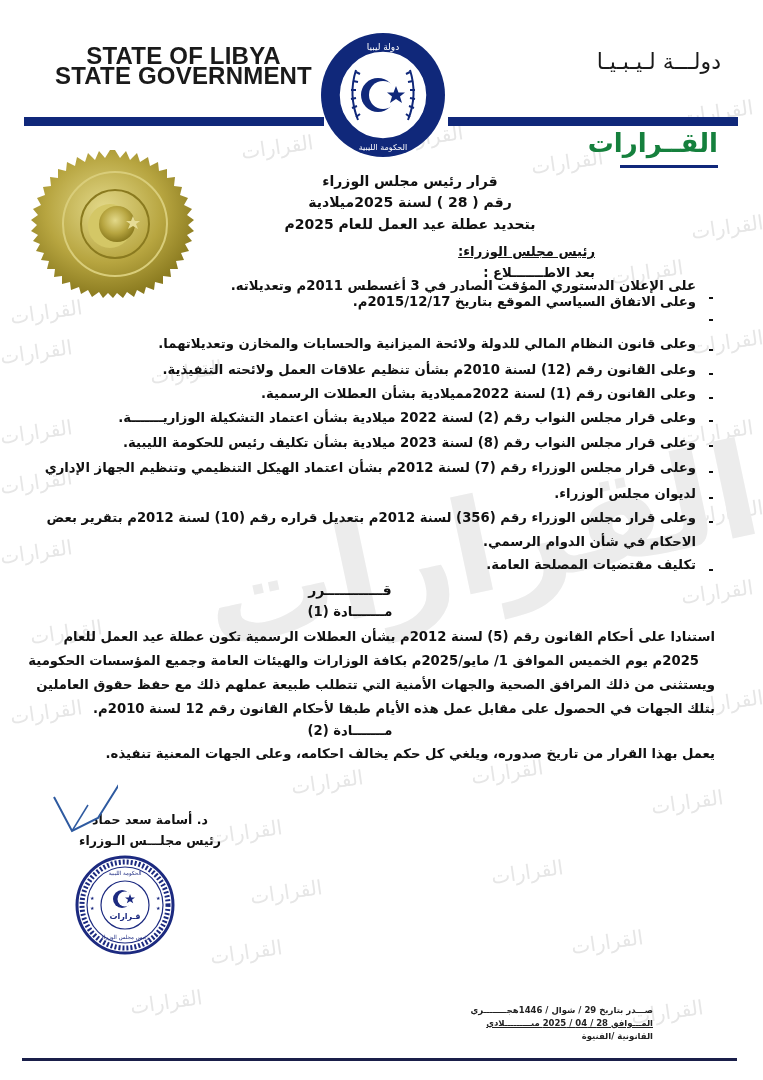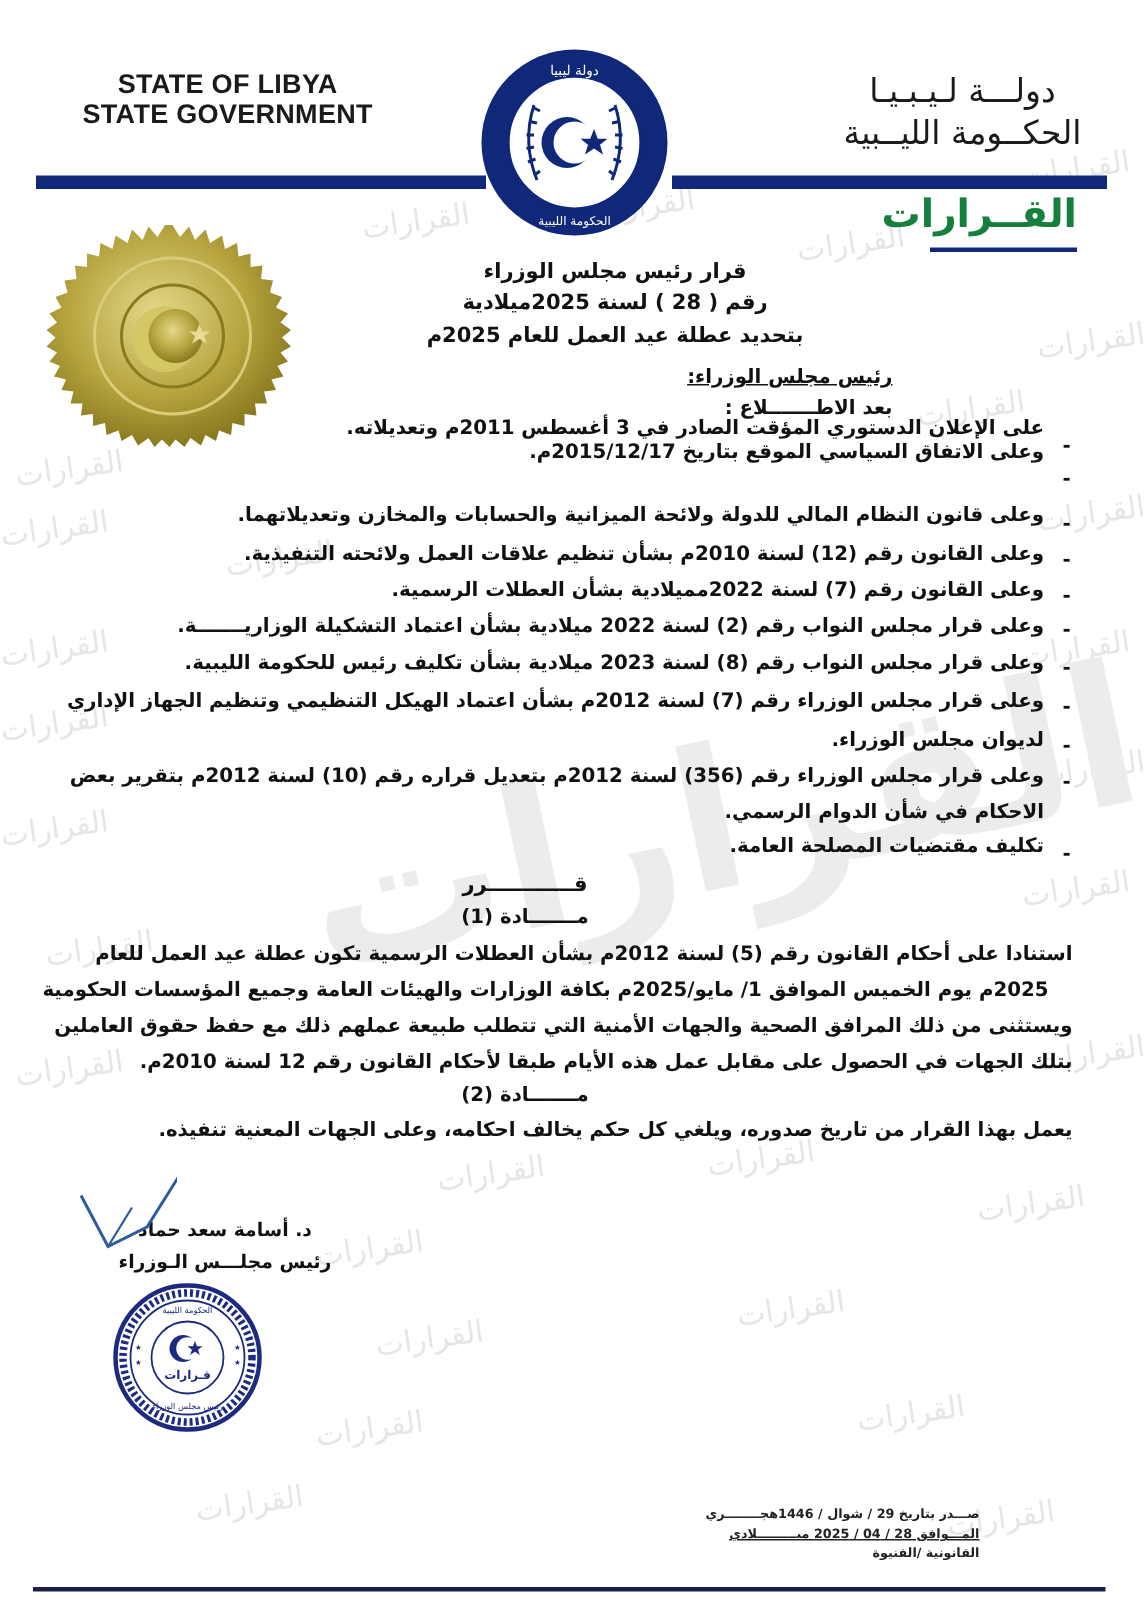--- a/index.html
+++ b/index.html
@@ -4,21 +4,21 @@
   <style>
     * { box-sizing: border-box; margin: 0; padding: 0; }
     html, body { width: 763px; height: 1080px; background: #ffffff; overflow: hidden; }
     body { position: relative; font-family: "DejaVu Sans", sans-serif; color: #111; }
 
     .watermark-layer { position: absolute; inset: 0; overflow: hidden; pointer-events: none; z-index: 0; }
     .wm { position: absolute; font-family: "DejaVu Sans", sans-serif; font-size: 20px; color: #e6e6e6; transform: rotate(-8deg); white-space: nowrap; direction: rtl; }
     .big-wm { position: absolute; left: 200px; top: 470px; font-size: 130px; color: #ececec; transform: rotate(-12deg); font-weight: bold; direction: rtl; }
 
     .header { position: absolute; left: 0; top: 0; width: 763px; height: 165px; z-index: 2; }
-    .en-title { position: absolute; left: 55px; top: 46px; font-family: "Liberation Sans", sans-serif; font-weight: bold; font-size: 18px; line-height: 20px; text-align: center; color: #1a1a1a; letter-spacing: 0.2px; }
+    .en-title { position: absolute; left: 55px; top: 46px; font-family: "Liberation Sans", sans-serif; font-weight: bold; font-size: 24px; line-height: 20px; text-align: center; color: #1a1a1a; letter-spacing: 0.2px; }
     .ar-title { position: absolute; right: 42px; top: 48px; font-family: "DejaVu Sans", sans-serif; font-size: 22px; line-height: 28px; text-align: center; color: #1a1a1a; direction: rtl; }
     .rule-left { position: absolute; left: 24px; top: 117px; width: 300px; height: 9px; background: #10287a; }
     .rule-right { position: absolute; left: 448px; top: 117px; width: 290px; height: 9px; background: #10287a; }
     .emblem { position: absolute; left: 318px; top: 30px; width: 130px; height: 130px; }
     .section-label { position: absolute; right: 45px; top: 128px; font-family: "DejaVu Sans", sans-serif; font-weight: bold; font-size: 26px; color: #15803d; direction: rtl; }
     .section-underline { position: absolute; right: 45px; top: 165px; width: 98px; height: 3px; background: #10287a; }
 
     .gold-seal { position: absolute; left: 30px; top: 148px; width: 170px; height: 150px; z-index: 2; }
 
     .content { position: absolute; left: 0; top: 0; width: 763px; height: 1080px; z-index: 3; direction: rtl; font-family: "DejaVu Sans", sans-serif; font-weight: bold; font-size: 13.2px; }
@@ -70,21 +70,20 @@
   <span class="big-wm">القرارات</span>
 </div>
 
 <div class="header">
   <div class="en-title">
     <div>STATE OF LIBYA</div>
     <div>STATE GOVERNMENT</div>
   </div>
   <div class="ar-title">
     <div>دولـــة لـيـبـيـا</div>
-    <div>الحكــومة الليــبية</div>
   </div>
   <div class="rule-left"></div>
   <div class="rule-right"></div>
 
   <svg class="emblem" viewBox="0 0 130 130">
     <circle cx="65" cy="65" r="62" fill="#10287a"></circle>
     <circle cx="65" cy="65" r="44" fill="#ffffff"></circle>
     <circle cx="65" cy="65" r="44" fill="none" stroke="#10287a" stroke-width="1.5"></circle>
     <g fill="none" stroke="#10287a" stroke-width="2">
       <path d="M38 40 Q30 65 40 90"></path>
@@ -129,21 +128,21 @@
 
   <div class="bullet" style="top:290px">-</div>
   <div class="line" style="right:67px;top:278px">على الإعلان الدستوري المؤقت الصادر في 3 أغسطس 2011م وتعديلاته.</div>
   <div class="bullet" style="top:312px">-</div>
   <div class="line" style="right:67px;top:294px">وعلى الاتفاق السياسي الموقع بتاريخ 2015/12/17م.</div>
   <div class="bullet" style="top:342px">-</div>
   <div class="line" style="right:67px;top:336px">وعلى قانون النظام المالي للدولة ولائحة الميزانية والحسابات والمخازن وتعديلاتهما.</div>
   <div class="bullet" style="top:366px">-</div>
   <div class="line" style="right:67px;top:362px">وعلى القانون رقم (12) لسنة 2010م بشأن تنظيم علاقات العمل ولائحته التنفيذية.</div>
   <div class="bullet" style="top:390px">-</div>
-  <div class="line" style="right:67px;top:386px">وعلى القانون رقم (7) لسنة 2022مميلادية بشأن العطلات الرسمية.</div>
+  <div class="line" style="right:67px;top:386px">وعلى القانون رقم (1) لسنة 2022مميلادية بشأن العطلات الرسمية.</div>
   <div class="bullet" style="top:413px">-</div>
   <div class="line" style="right:67px;top:410px">وعلى قرار مجلس النواب رقم (2) لسنة 2022 ميلادية بشأن اعتماد التشكيلة الوزاريـــــــة.</div>
   <div class="bullet" style="top:438px">-</div>
   <div class="line" style="right:67px;top:435px">وعلى قرار مجلس النواب رقم (8) لسنة 2023 ميلادية بشأن تكليف رئيس للحكومة الليبية.</div>
   <div class="bullet" style="top:464px">-</div>
   <div class="line" style="right:67px;top:460px">وعلى قرار مجلس الوزراء رقم (7) لسنة 2012م بشأن اعتماد الهيكل التنظيمي وتنظيم الجهاز الإداري</div>
   <div class="bullet" style="top:490px">-</div>
   <div class="line" style="right:67px;top:486px">لديوان مجلس الوزراء.</div>
   <div class="bullet" style="top:514px">-</div>
   <div class="line" style="right:67px;top:510px">وعلى قرار مجلس الوزراء رقم (356) لسنة 2012م بتعديل قراره رقم (10) لسنة 2012م بتقرير بعض</div>

